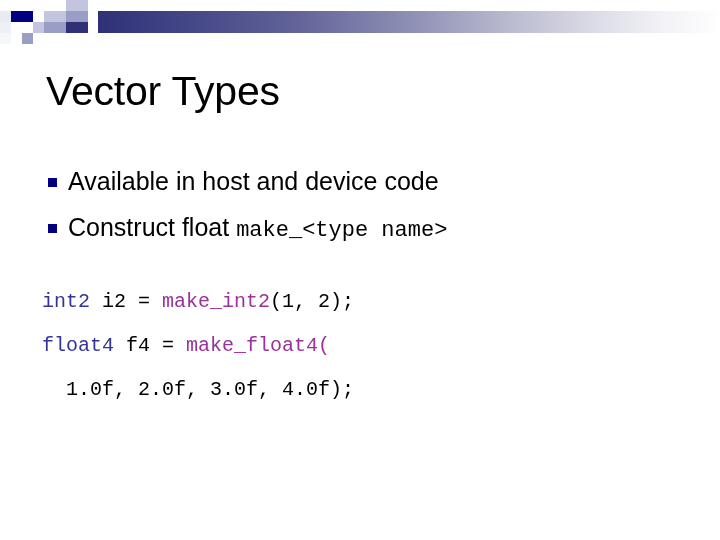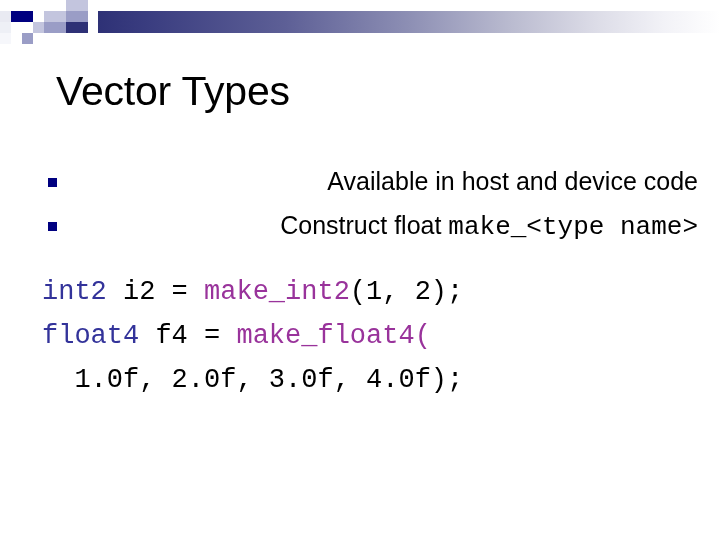--- a/index.html
+++ b/index.html
@@ -49,21 +49,21 @@
         #ffffff 100%);
   }
 
   .deco-cell {
     position: absolute;
   }
 
   
   #slide-title {
     position: absolute;
-    left: 56px;
+    left: 46px;
     top: 66px;
     width: 650px;
     font-size: 41px;
     line-height: 50px;
     font-weight: normal;
     color: #000000;
     letter-spacing: -0.2px;
     margin: 0;
   }
 
@@ -72,21 +72,20 @@
     position: absolute;
     left: 38px;
     top: 160px;
     width: 660px;
   }
 
   .bullet-list {
     list-style: none;
     margin: 0;
     padding: 0;
-    text-align: right;
   }
 
   .bullet-item {
     position: relative;
     padding-left: 30px;
     font-size: 25px;
     line-height: 42px;
     color: #000000;
     white-space: nowrap;
   }
@@ -99,30 +98,30 @@
     height: 9px;
     background: #000080;
   }
 
   .bullet-text {
     font-family: "Liberation Sans", sans-serif;
   }
 
   .mono {
     font-family: "Liberation Mono", "DejaVu Sans Mono", monospace;
-    font-size: 26px;
+    font-size: 22px;
     letter-spacing: 0px;
   }
 
   
   #code-block {
-    margin-top: 22px;
+    margin-top: 28px;
     padding-left: 4px;
     font-family: "Liberation Mono", "DejaVu Sans Mono", monospace;
-    font-size: 27px;
+    font-size: 20px;
     line-height: 44px;
     white-space: pre;
     color: #000000;
   }
 
   .code-line {
     white-space: pre;
   }
 
   .tok-type  { color: #33339a; }

